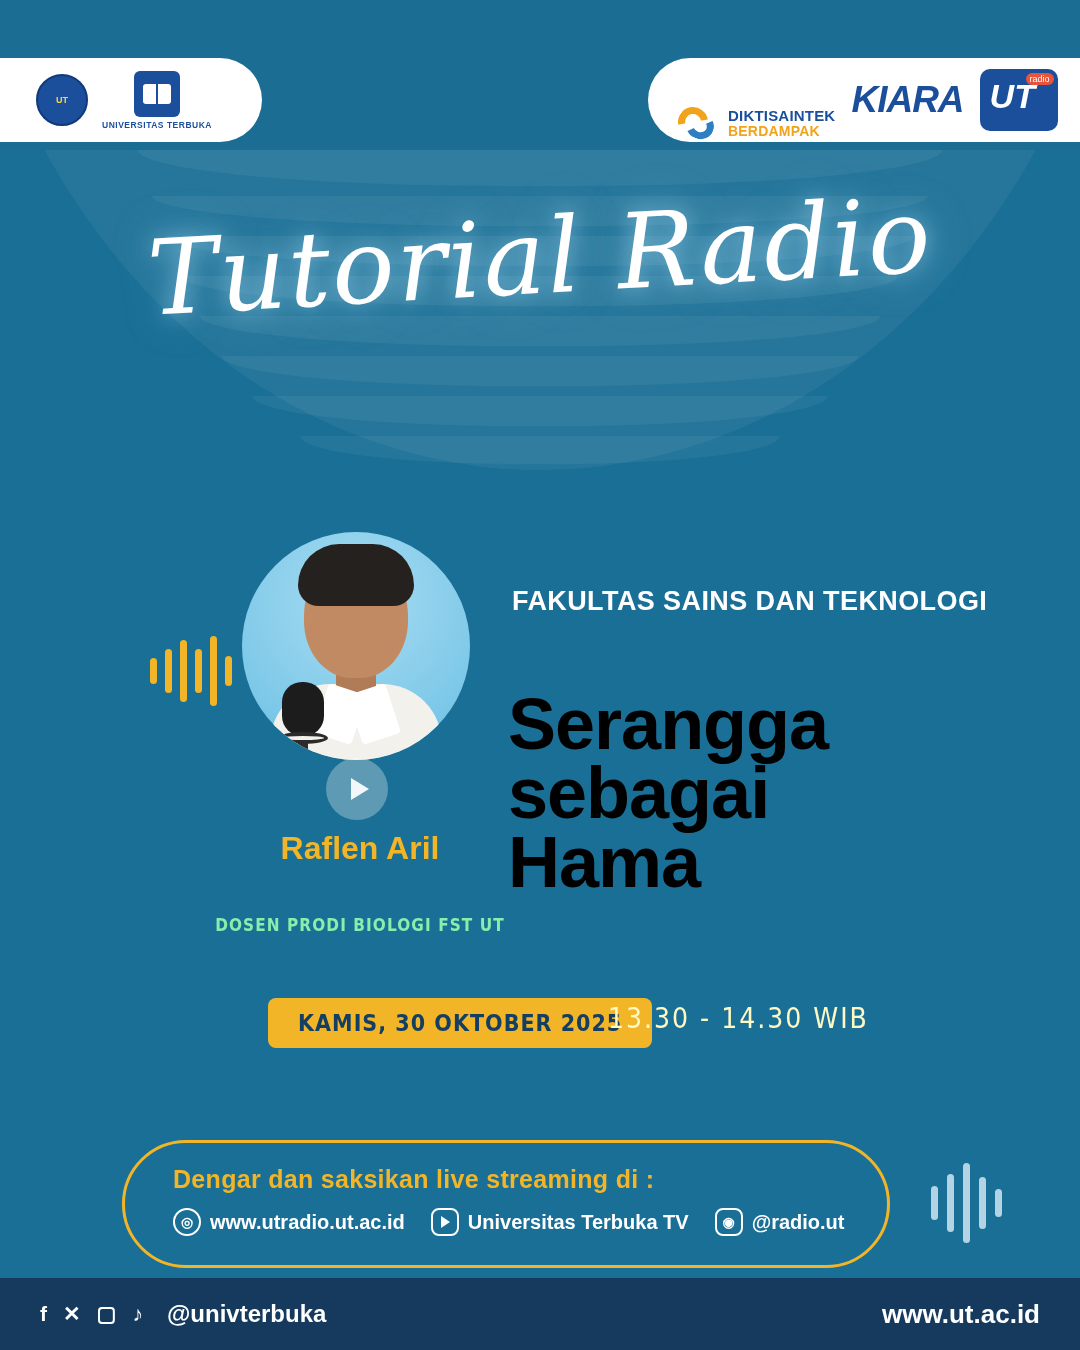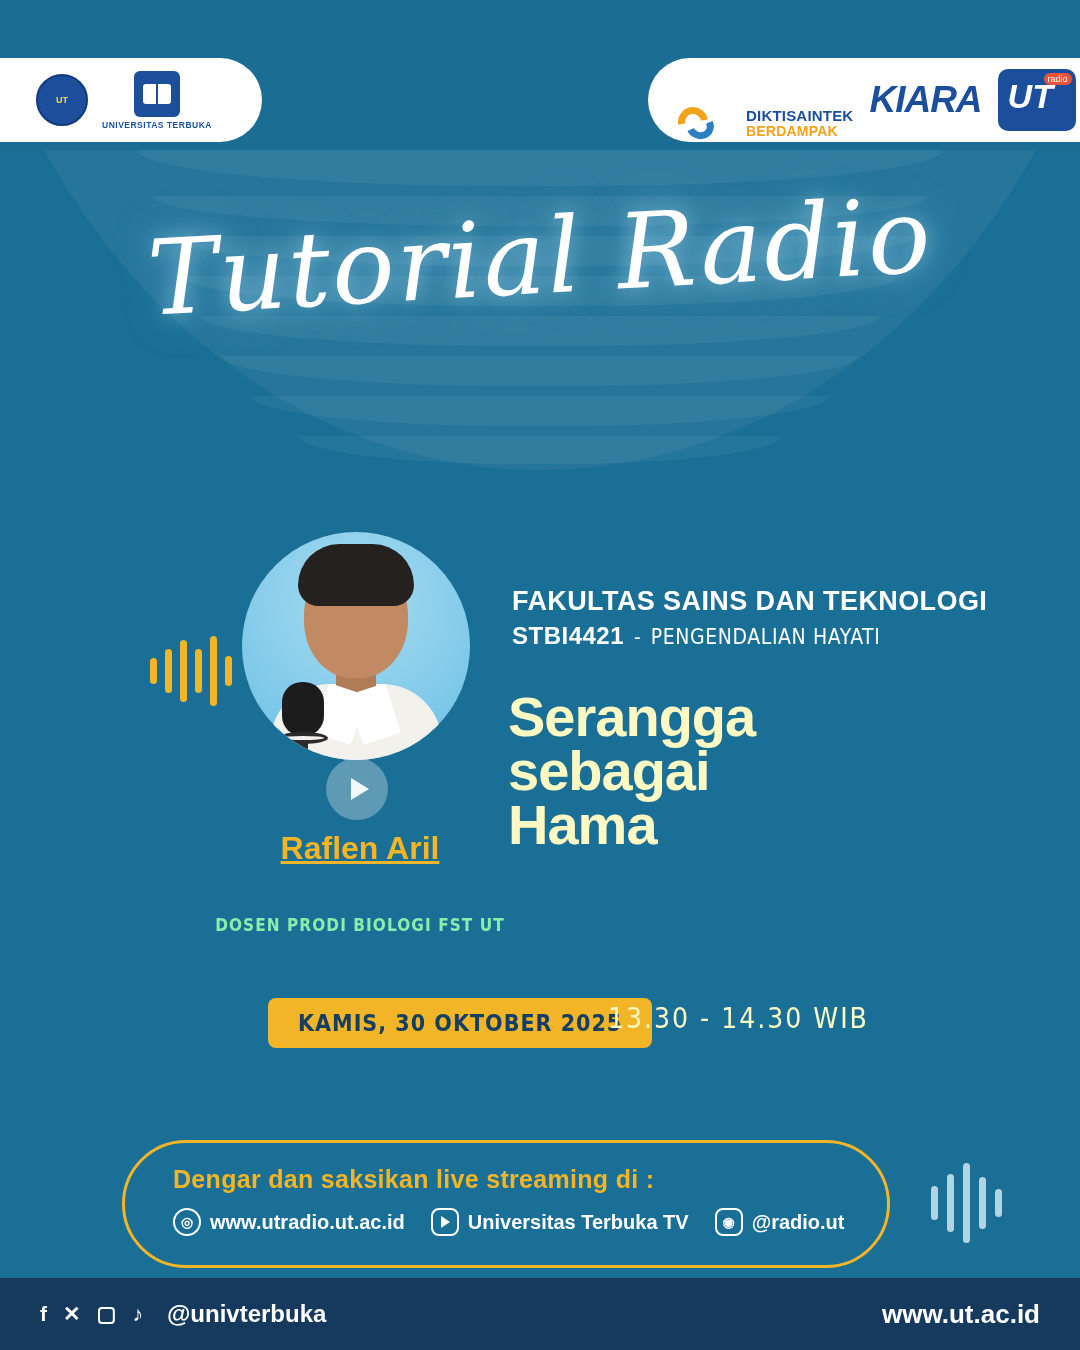--- a/index.html
+++ b/index.html
@@ -74,21 +74,21 @@
     position: relative;
   }
   .ut-mark .book::after {
     content:""; position:absolute; left:50%; top:0; width:2px; height:20px;
     background:#1b4f9c; transform: translateX(-50%);
   }
   .ut-caption {
     font-size: 8.5px; letter-spacing: 0.5px; color: #1b4f9c; font-weight: bold;
     margin-top: 3px;
   }
-  .diktisaintek { display:flex; align-items:center; gap:26px;margin-top:46px; }
+  .diktisaintek { display:flex; align-items:center; gap:8px;margin-top:46px; }
   .dikti-swirl {
     width: 44px; height: 40px; position: relative;
   }
   .dikti-swirl .c1 { position:absolute; left:2px; top:4px; width:30px; height:30px; border:7px solid #f2a31c; border-radius:50%; border-right-color:transparent; border-bottom-color:transparent; transform:rotate(35deg);}
   .dikti-swirl .c2 { position:absolute; left:10px; top:10px; width:28px; height:26px; border:7px solid #2d7fc1; border-radius:50%; border-left-color:transparent; border-top-color:transparent; transform:rotate(20deg);}
   .dikti-text { line-height: 1.05; }
   .dikti-text .l1 { font-size: 15px; font-weight: bold; color: #1b4f9c; letter-spacing: .2px;}
   .dikti-text .l2 { font-size: 14px; font-weight: bold; color: #f2a31c; letter-spacing: .2px;}
   .kiara {
     font-size: 37px; font-weight: bold; font-style: italic; color: #1b4f9c;
@@ -168,21 +168,21 @@
     border-top: 11px solid transparent; border-bottom: 11px solid transparent;
     margin-left: 5px;
   }
   .eq-left {
     position:absolute; left: 150px; top: 636px; display:flex; align-items:center; gap:8px; height: 70px;
   }
   .eq-left span { display:block; width: 7px; background:#f2b527; border-radius: 4px; }
 
   .speaker-name {
     position:absolute; left: 160px; top: 828px; width: 400px;
-    text-align:center; color:#f2b527; font-size: 32px; font-weight: bold; line-height: 1.28; text-decoration: underline;
+    text-align:center; color:#f2b527; font-size: 32px; font-weight: bold; line-height: 1.28;
   }
   .speaker-role {
     position:absolute; left: 160px; top: 915px; width: 400px;
     text-align:center; color:#86efac; font-size: 17px; font-weight: bold; letter-spacing: 1.1px;
     font-family: "DejaVu Sans Condensed","Liberation Sans", sans-serif;
   }
 
   
   .faculty {
     position:absolute; left: 512px; top: 586px;
@@ -190,21 +190,21 @@
   }
   .course-line {
     position:absolute; left: 512px; top: 622px;
     display:flex; align-items:baseline; gap: 10px;
   }
   .course-code { color:#ffffff; font-size: 24px; font-weight: bold; letter-spacing: .5px;}
   .course-dash { color:#ffffff; font-size: 20px; }
   .course-name { color:#ffffff; font-size: 21px; letter-spacing: .6px; font-family: "DejaVu Sans Condensed","Liberation Sans", sans-serif;}
   .big-title {
     position:absolute; left: 508px; top: 690px; width: 540px;
-    color:#fef9c3; font-size: 56px; font-weight: bold; line-height: .96; letter-spacing: -1px;
+    color:#000000; font-size: 72px; font-weight: bold; line-height: .96; letter-spacing: -1px;
   }
 
   
   .date-pill {
     position:absolute; left: 268px; top: 998px;
     background:#f2b527; color:#143f63;
     padding: 12px 30px; border-radius: 8px;
     font-size: 23px; font-weight: bold; letter-spacing: 1px;
     font-family: "DejaVu Sans Condensed","Liberation Sans", sans-serif;
   }
@@ -327,25 +327,20 @@
   <div class="play-btn">
       <div class="tri"></div>
     </div>
 
   <div class="speaker-name">
     <div>Raflen Aril</div>
   </div>
   <div class="speaker-role">DOSEN PRODI BIOLOGI FST UT</div>
 
   <div class="faculty">FAKULTAS SAINS DAN TEKNOLOGI</div>
-  <div class="course-line">
-    <span class="course-code">STBI4421</span>
-    <span class="course-dash">-</span>
-    <span class="course-name">PENGENDALIAN HAYATI</span>
-  </div>
   <div class="big-title">
     <div>Serangga</div>
     <div>sebagai</div>
     <div>Hama</div>
   </div>
 
   <div class="date-pill">KAMIS, 30 OKTOBER 2025</div>
   <div class="time-text">13.30 - 14.30 WIB</div>
 
   <div class="stream-box">

